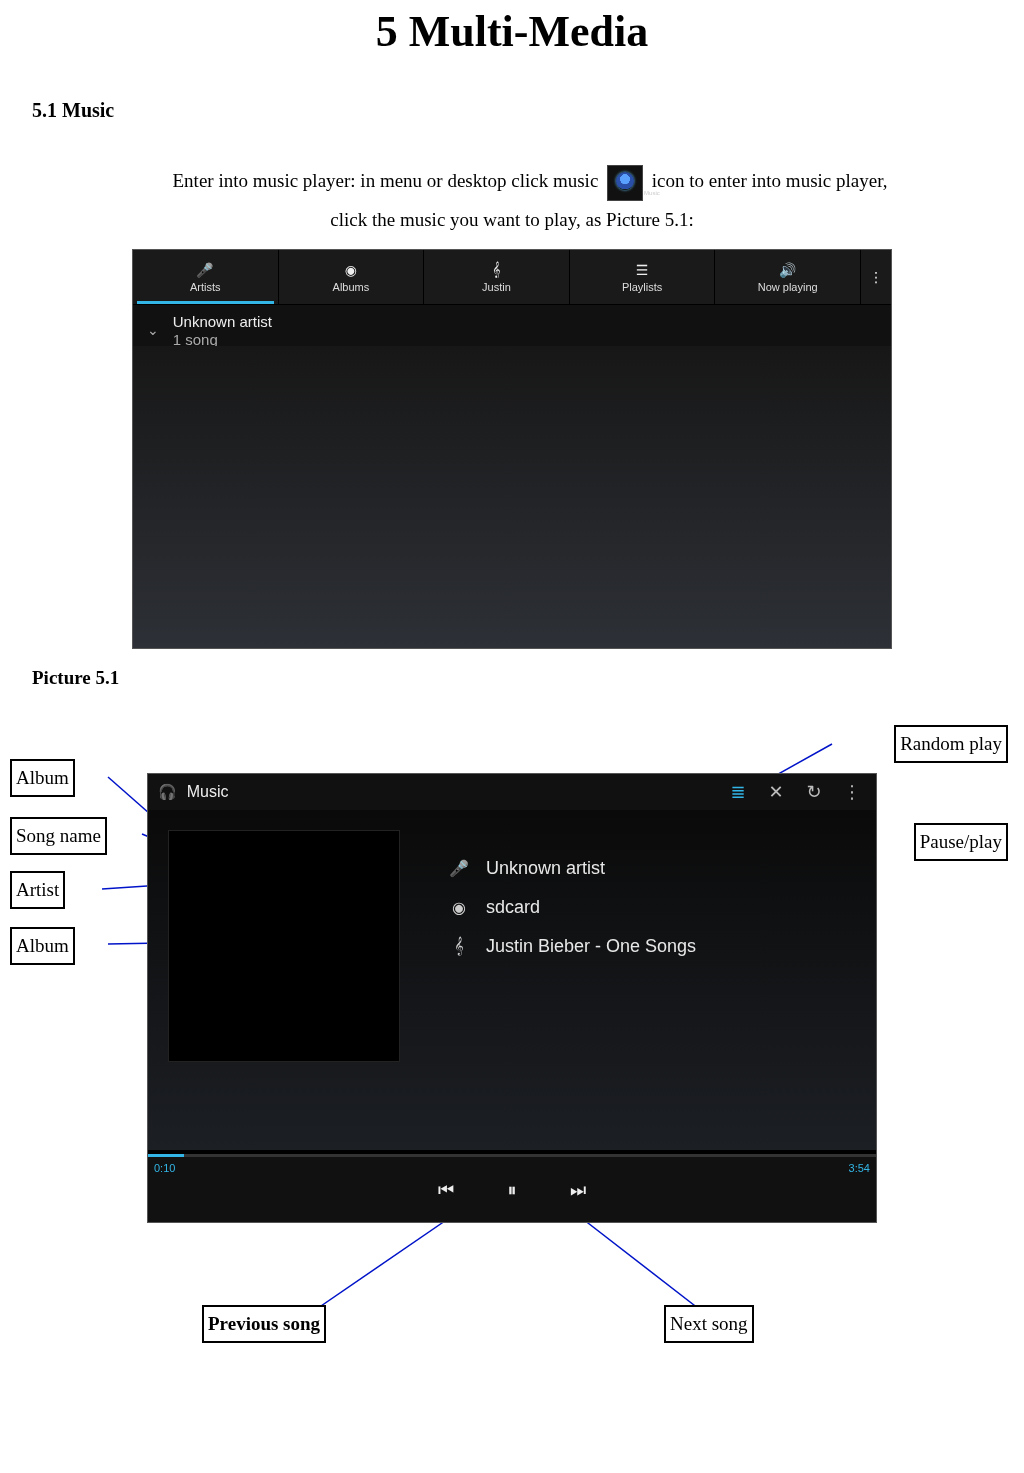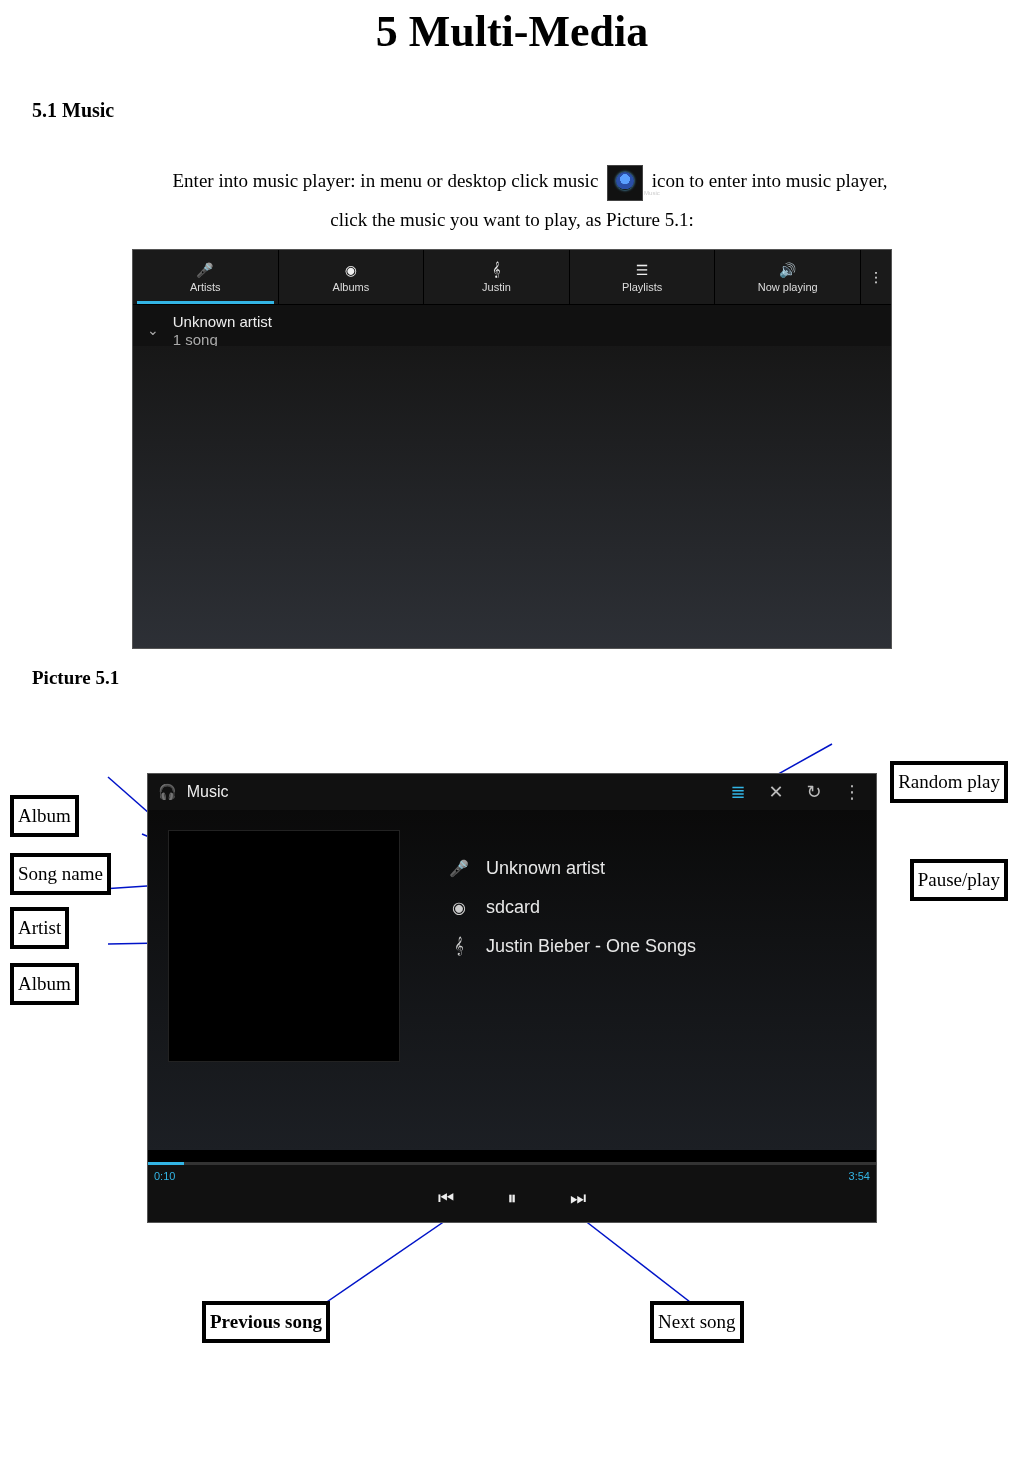--- a/index.html
+++ b/index.html
@@ -193,21 +193,21 @@
   }
   .ss2 .nowplaying-info .row .ico {
     width: 22px;
     text-align: center;
     color: #ccc;
     font-size: 16px;
   }
   .ss2 .bottombar {
     position: absolute;
     left:0; right:0; bottom:0;
-    height: 60px;
+    height: 68px;
     background: #111;
   }
   .ss2 .progressbar {
     position: absolute;
     left:0; right:0; top:0;
     height: 3px;
     background: #333;
   }
   .ss2 .progressbar .fill {
     position:absolute;
@@ -230,27 +230,26 @@
     justify-content: center;
     gap: 46px;
     font-size: 18px;
     color: #eee;
   }
   .ss2 .controls .btn { width:20px; text-align:center; cursor:default; }
 
   
   .callout {
     position: absolute;
-    border: 4px solid #000000;
+    border: 2px solid #000000;
     background: #fff;
     padding: 6px 4px;
     font-size: 19px;
     font-family: "Times New Roman", serif;
     white-space: nowrap;
-    margin-top: 36px;
   }
   svg.lines {
     position: absolute;
     left:0; top:0;
     width: 100%;
     height: 100%;
     pointer-events: none;
   }
   svg.lines line { stroke: #0013c8; stroke-width: 1.5; }
 
@@ -334,21 +333,21 @@
 
     <div class="callout" style="left:-22px; top:40px;">Album</div>
     <div class="callout" style="left:-22px; top:98px;">Song name</div>
     <div class="callout" style="left:-22px; top:152px;">Artist</div>
     <div class="callout" style="left:-22px; top:208px;">Album</div>
 
     <div class="callout" style="right:-16px; top:6px;">Random play</div>
     <div class="callout" style="right:-16px; top:104px;">Pause/play</div>
 
     <div class="callout" style="left:170px; bottom:-4px;font-weight:bold;">Previous song</div>
-    <div class="callout" style="left:618px; bottom:-4px;">Next song</div>
+    <div class="callout" style="left:632px; bottom:-4px;">Next song</div>
 
     <div class="ss2">
       <div class="topbar">
         <span class="appicon">🎧</span>
         <span class="apptitle">Music</span>
         <span class="action">≣</span>
         <span class="action gray">✕</span>
         <span class="action gray">↻</span>
         <span class="action gray">⋮</span>
       </div>

